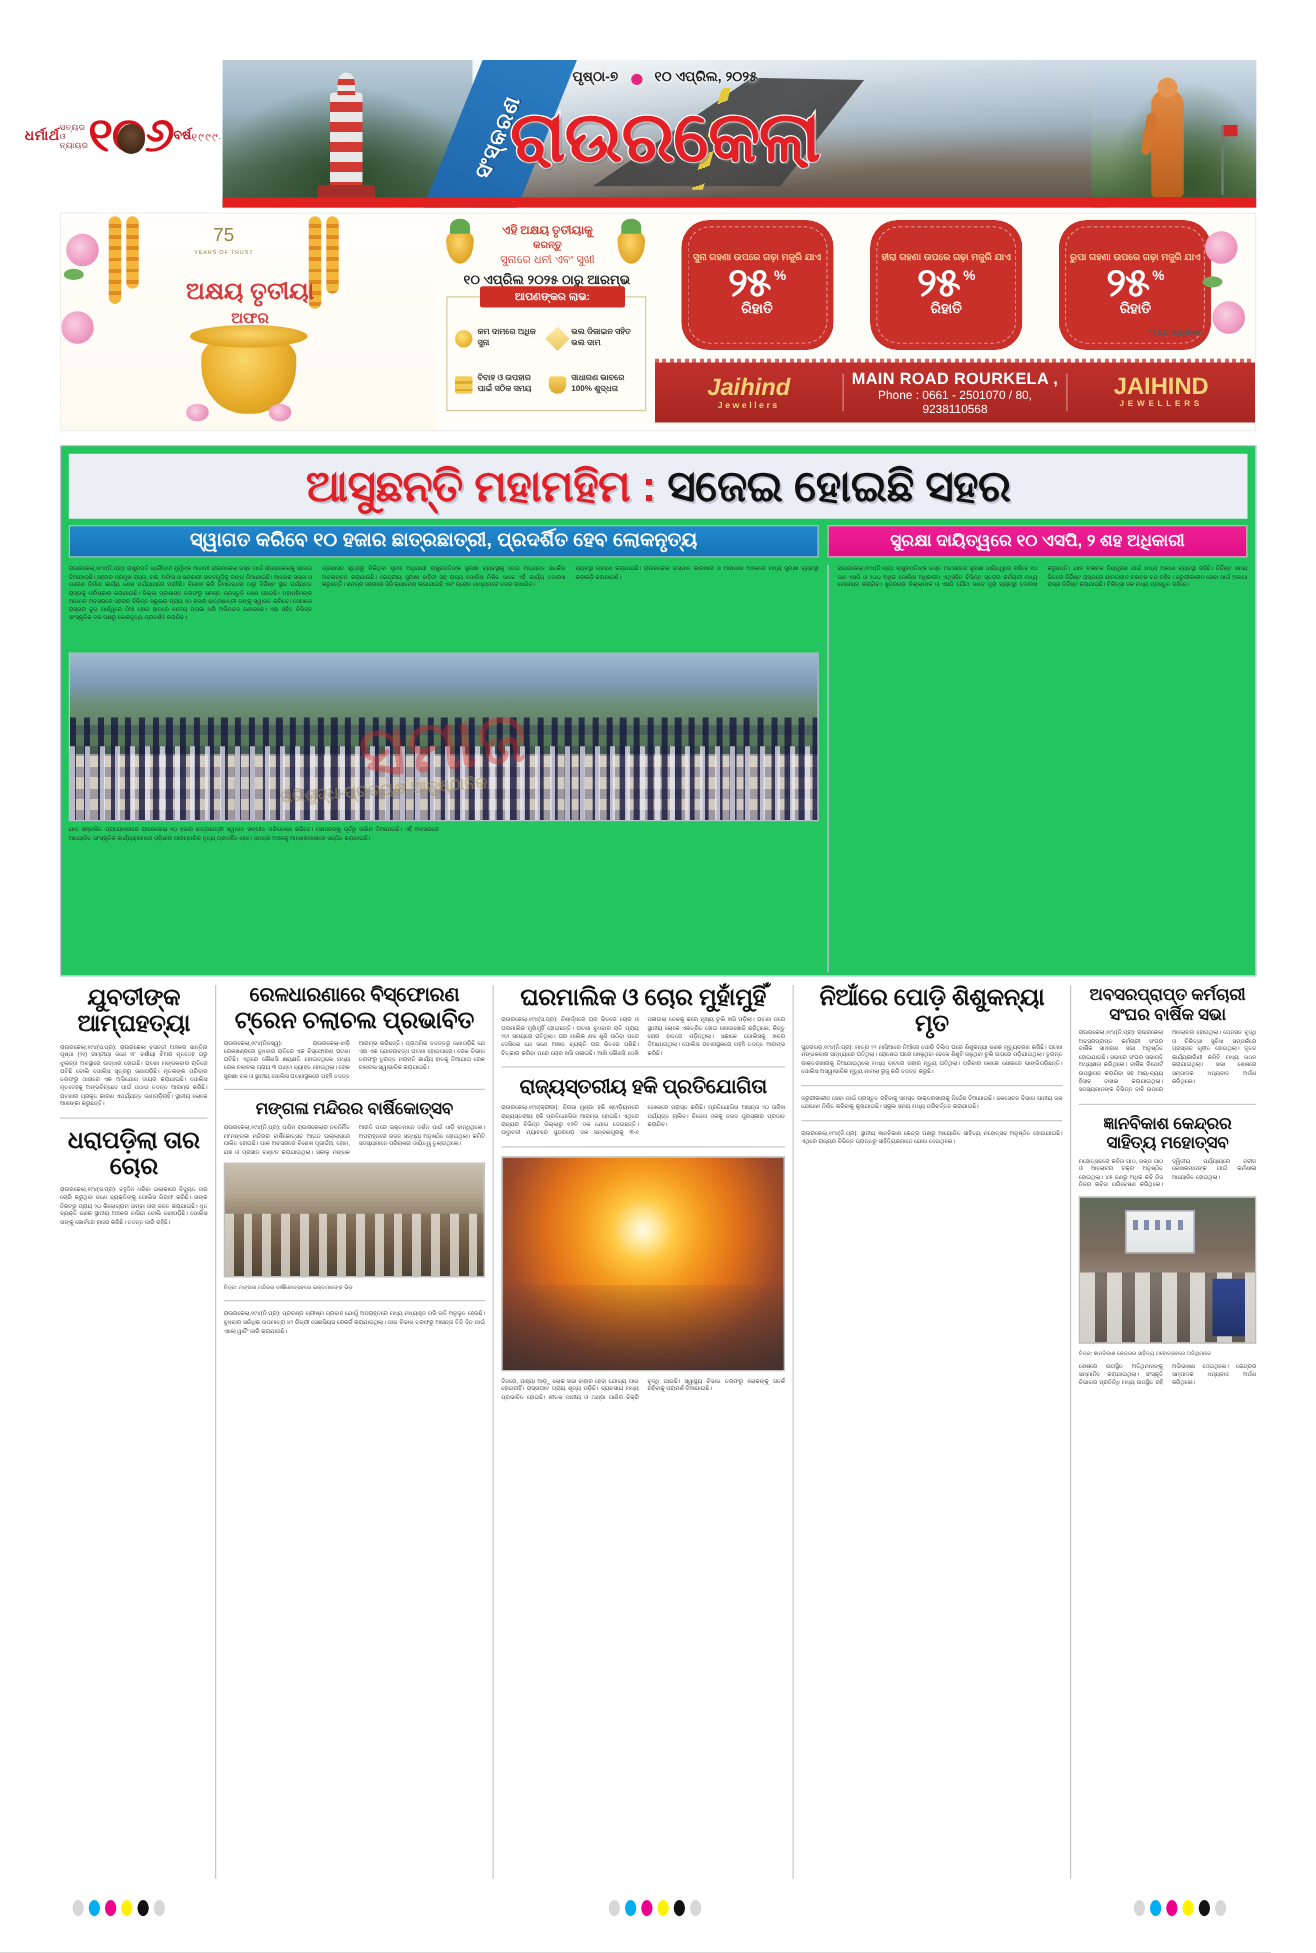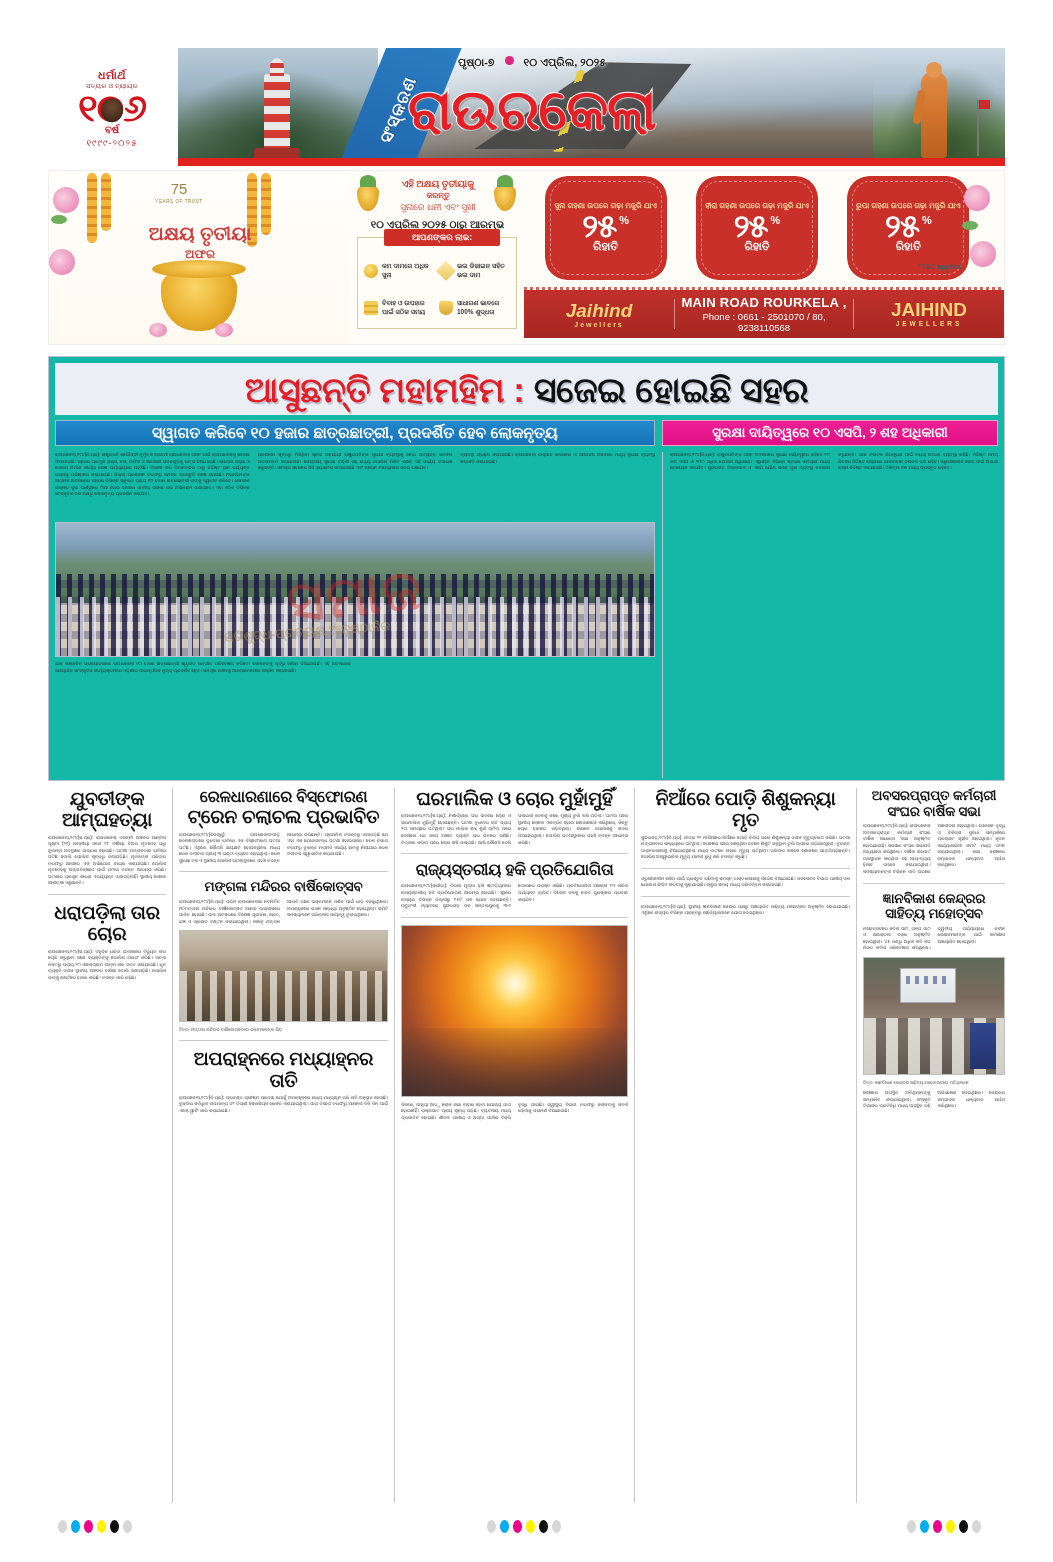--- a/index.html
+++ b/index.html
@@ -20,21 +20,21 @@
   
   .masthead {
     position: absolute;
     left: 48px; top: 48px;
     width: 957px; height: 118px;
     display: flex;
   }
   .logo-block {
     width: 128px;
     display: flex;
-    flex-direction: column;
+    flex-direction: row;
     align-items: center;
     justify-content: center;
     background: #ffffff;
     padding-top: 4px;
     font-family: Liberation Serif, serif;
   }
   .logo-top {
     font-size: 11px;
     color: #c0131c;
     font-weight: bold;
@@ -149,21 +149,21 @@
     transform: rotate(-90deg);
     white-space: nowrap;
     color:#ffffff;
     font-weight:bold;
     font-size: 17px;
     text-shadow: 1px 1px 0 #144b83;
     letter-spacing:1px;
   }
   .mh-dateline {
     position:absolute; left: 252px; top: 8px;
-    display:flex; align-items:flex-start; gap:10px;
+    display:flex; align-items:flex-end; gap:10px;
     font-size: 11px; font-weight:bold; color:#1a1a1a;
     text-shadow: 0 0 3px #fff, 0 0 4px #fff;
     padding-left: 28px;
   }
   .dot-sep { width:9px; height:9px; border-radius:50%; background:#e0267e; display:inline-block;}
   .mh-title {
     position:absolute; left: 230px; top: 22px;
     font-size: 56px; font-weight: bold;
     color:#e41f26;
     -webkit-text-stroke: 2px #ffffff;
@@ -322,21 +322,21 @@
   .jh-phone2 { font-size:9.5px;}
   .jh-logo-r {
     width:150px; text-align:center; color:#f5d37a;
     font-size:19px; font-weight:bold; line-height:1;
   }
   .jh-logo-r .sub { font-size:6.5px; letter-spacing:3px; display:block; margin-top:2px;}
 
   
   .lead {
     position:absolute; left:48px; top:356px; width:957px; height:425px;
-    background:#14b8a6;
+    background:#22c55e;
     border:1px solid #bcc2d4;
     padding:6px;
   }
   .lead-head {
     height:52px;
     display:flex; align-items:center; justify-content:center;
     background:#eceef5;
   }
   .lead-head .h1 {
     font-size:35px; font-weight:bold; line-height:1;
@@ -687,21 +687,20 @@
       <div class="lc2">
         <div class="hd-md">ରେଳଧାରଣାରେ ବିସ୍ଫୋରଣ</div>
         <div class="hd-lg">ଟ୍ରେନ ଚଲାଚଲ ପ୍ରଭାବିତ</div>
         <div class="body-txt c2">ରାଉରକେଲା,୧୯୪(ନିଜସ୍ୱ): ରାଉରକେଲା-ଝାଡ଼ି ରେଳଖଣ୍ଡରେ ବୁଧବାର ରାତିରେ ଏକ ବିସ୍ଫୋରଣ ଘଟଣା ଘଟିଛି। ଏଥିରେ କୌଣସି କ୍ଷୟକ୍ଷତି ହୋଇନଥିଲେ ମଧ୍ୟ ରେଳ ଚଲାଚଲ ପ୍ରାୟ ୩ ଘଣ୍ଟା ବ୍ୟାହତ ହୋଇଥିଲା। ରେଳ ସୁରକ୍ଷା ବଳ ଓ ସ୍ଥାନୀୟ ପୋଲିସ ଘଟଣାସ୍ଥଳରେ ପହଞ୍ଚି ତଦନ୍ତ ଆରମ୍ଭ କରିଛନ୍ତି। ପ୍ରାଥମିକ ତଦନ୍ତରୁ ଜଣାପଡ଼ିଛି ଯେ ଏହା ଏକ ଯୋଜନାବଦ୍ଧ ଘଟଣା ହୋଇପାରେ। ରେଳ ବିଭାଗ ତରଫରୁ ତୁରନ୍ତ ମରାମତି କାର୍ଯ୍ୟ ହାତକୁ ନିଆଯାଇ ରେଳ ଚଲାଚଲ ସ୍ୱାଭାବିକ କରାଯାଇଛି।</div>
         <div class="rule"></div>
         <div class="hd-sm">ମଙ୍ଗଳା ମନ୍ଦିରର ବାର୍ଷିକୋତ୍ସବ</div>
         <div class="body-txt c2">ରାଉରକେଲା,୧୯୪(ନି.ପ୍ର): ପଶ୍ଚିମ ରାଉରକେଲାର ନବନିର୍ମିତ ମା'ମଙ୍ଗଳା ମନ୍ଦିରର ବାର୍ଷିକୋତ୍ସବ ଆନନ୍ଦ ଉଲ୍ଲାସରେ ପାଳିତ ହୋଇଛି। ପାଳ ଅବସରରେ ବିଶେଷ ପୂଜାର୍ଚ୍ଚନା, ହୋମ, ଯଜ୍ଞ ଓ ପ୍ରସାଦ ବଣ୍ଟନ କରାଯାଇଥିଲା। ସକାଳୁ ମଙ୍ଗଳ ଆରତି ପରେ ଭକ୍ତମାନେ ଦର୍ଶନ ପାଇଁ ଧାଡ଼ି ବାନ୍ଧିଥିଲେ। ଅପରାହ୍ନରେ ଭଜନ ସନ୍ଧ୍ୟା ଅନୁଷ୍ଠିତ ହୋଇଥିଲା। କମିଟି ସଦସ୍ୟମାନେ ପରିଚାଳନା ଦାୟିତ୍ୱ ତୁଲାଇଥିଲେ।</div>
         <div class="photo ph-temple"></div>
         <div class="ph-caption">ଚିତ୍ର: ମଙ୍ଗଳା ମନ୍ଦିରର ବାର୍ଷିକୋତ୍ସବରେ ଭକ୍ତମାନଙ୍କ ଭିଡ଼</div>
         <div class="rule"></div>
-        <div class="hd-lg">ଅପରାହ୍ନରେ ମଧ୍ୟାହ୍ନର ତାତି</div>
         <div class="body-txt">ରାଉରକେଲା,୧୯୪(ନି.ପ୍ର): ପ୍ରଚଣ୍ଡ ଗ୍ରୀଷ୍ମ ପ୍ରବାହ ଯୋଗୁଁ ଅପରାହ୍ନରେ ମଧ୍ୟ ମଧ୍ୟାହ୍ନ ପରି ତାତି ଅନୁଭୂତ ହେଉଛି। ବୁଧବାର ସର୍ବାଧିକ ତାପମାତ୍ରା ୪୨ ଡିଗ୍ରୀ ସେଲସିୟସ ରେକର୍ଡ କରାଯାଇଥିଲା। ପାଗ ବିଭାଗ ତରଫରୁ ଆସନ୍ତା ତିନି ଦିନ ପାଇଁ ଏଲୋ ୱାର୍ନିଂ ଜାରି କରାଯାଇଛି।</div>
       </div>
 
       <div class="lc3">
         <div class="hd-lg">ଘରମାଲିକ ଓ ଚୋର ମୁହାଁମୁହିଁ</div>
         <div class="body-txt c2">
           <span>ରାଉରକେଲା,୧୯୪(ସ.ପ୍ର): ନିଶାର୍ଦ୍ଧରେ ଘର ଭିତରେ ଚୋର ଓ ଘରମାଲିକ ମୁହାଁମୁହିଁ ହୋଇଛନ୍ତି। ଘଟଣା ବୁଧବାର ରାତି ପ୍ରାୟ ୨ଟା ସମୟରେ ଘଟିଥିଲା। ଘର ମାଲିକ ଶବ୍ଦ ଶୁଣି ଉଠିବା ପରେ ଦେଖିଲେ ଯେ ଜଣେ ଅଜ୍ଞାତ ବ୍ୟକ୍ତି ଘର ଭିତରେ ପଶିଛି। ଚିତ୍କାର କରିବା ପରେ ଚୋର ଖସି ପଳାଇଛି।</span>
           <span>ଆଖି କୌଣସି ଦେଖି ପଳାଇଲା ବେଳକୁ କରେ ମୁଖ୍ୟ ଚୁଲି ଖସି ପଡ଼ିଲା। ଘଟଣା ପରେ ସ୍ଥାନୀୟ ଲୋକେ ଏକତ୍ରିତ ହୋଇ ଖୋଜାଖୋଜି କରିଥିଲେ, କିନ୍ତୁ ଚୋର ହାତରେ ପଡ଼ିନଥିଲା। ସକାଳେ ପୋଲିସକୁ ଖବର ଦିଆଯାଇଥିଲା। ପୋଲିସ ଘଟଣାସ୍ଥଳରେ ପହଞ୍ଚି ତଦନ୍ତ ଆରମ୍ଭ କରିଛି।</span>
         </div>
         <div class="rule"></div>

